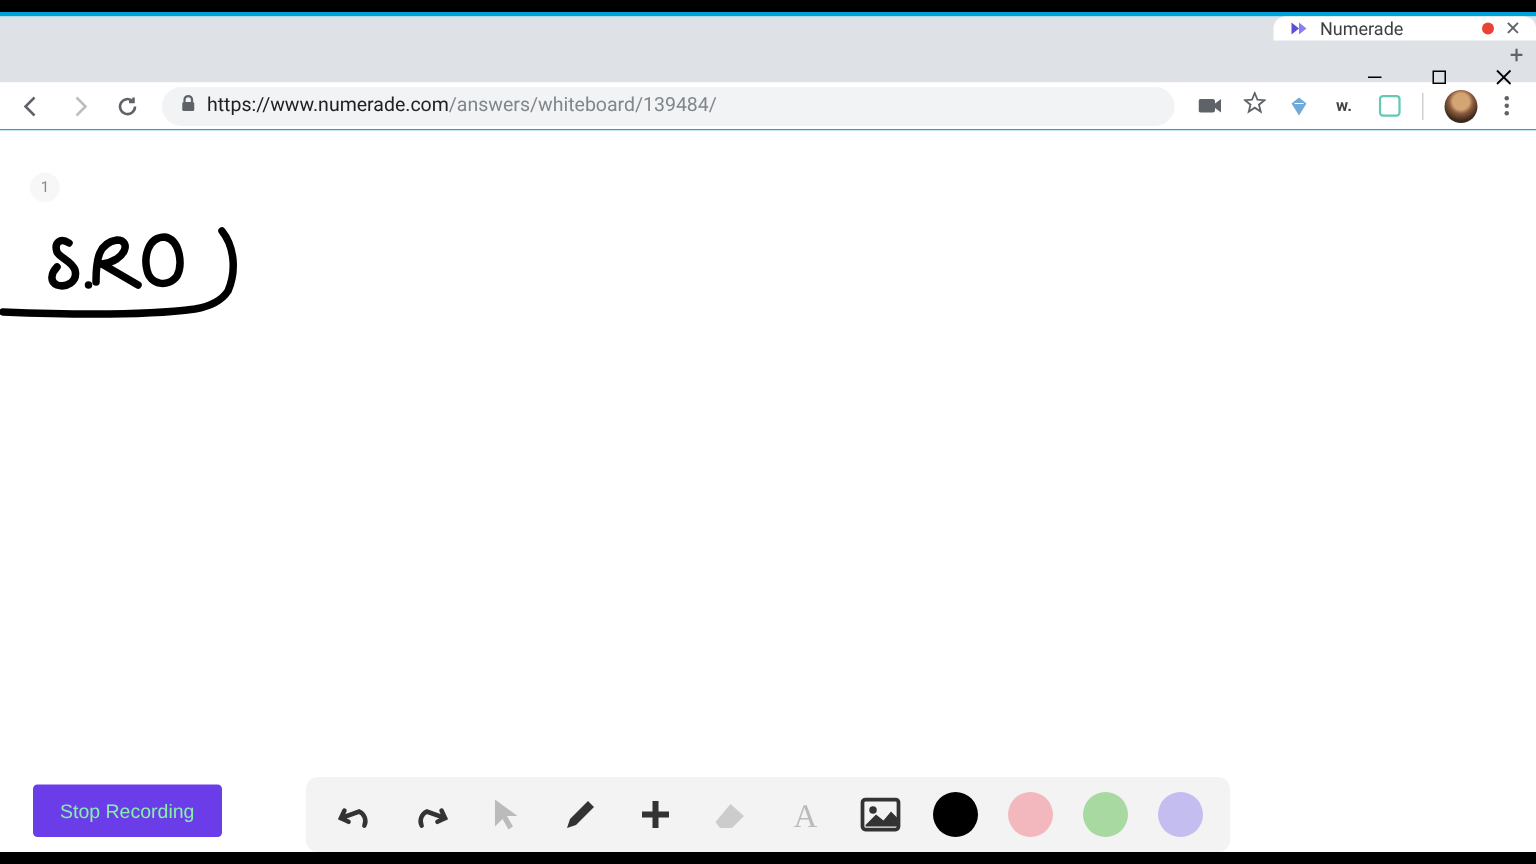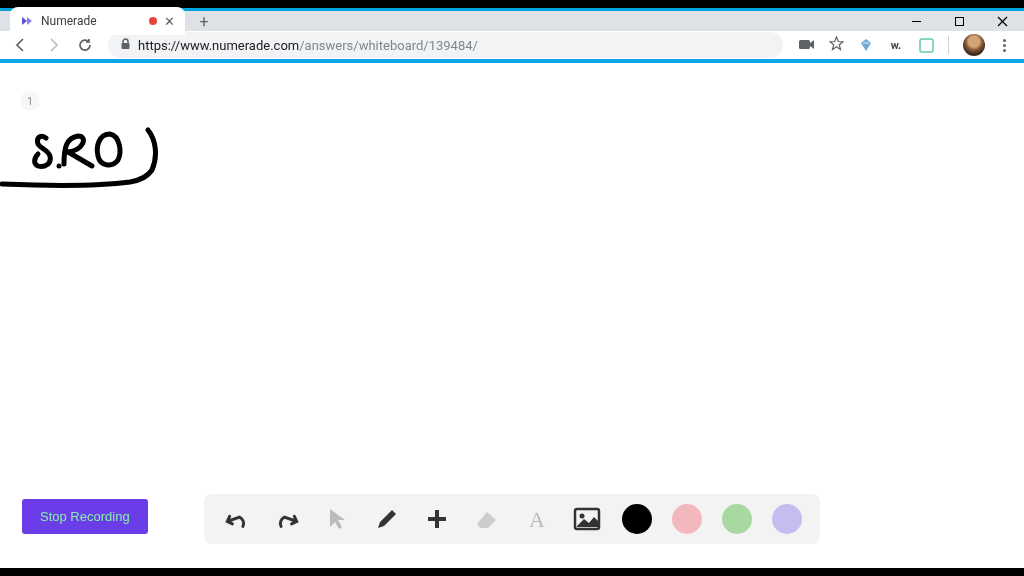--- a/index.html
+++ b/index.html
@@ -19,25 +19,26 @@
       height: 8px;
       background: #000;
       width: 100%;
     }
     .accent-bar {
       height: 3px;
       background: #00a3d9;
       width: 100%;
     }
     .tab-bar {
-      height: 20px;
+      height: 44px;
       background: #dee1e6;
       display: flex;
-      align-items: center;
+      align-items: flex-end;
       padding-left: 10px;
+      flex-direction: column;
     }
     .tab {
       background: #fff;
       height: 28px;
       min-width: 175px;
       display: flex;
       align-items: center;
       padding: 0 10px;
       border-radius: 8px 8px 0 0;
       gap: 7px;
@@ -86,21 +87,21 @@
       width: 43px;
       display: flex;
       align-items: center;
       justify-content: center;
       cursor: pointer;
       color: #000;
     }
     .addr-bar {
       height: 32px;
       background: #fff;
-      border-bottom: 4px solid #0ea5e9;
+      border-bottom: 1px solid #0ea5e9;
       display: flex;
       align-items: center;
       padding: 0 8px;
       gap: 6px;
     }
     .nav-btn {
       width: 26px;
       height: 26px;
       display: flex;
       align-items: center;

